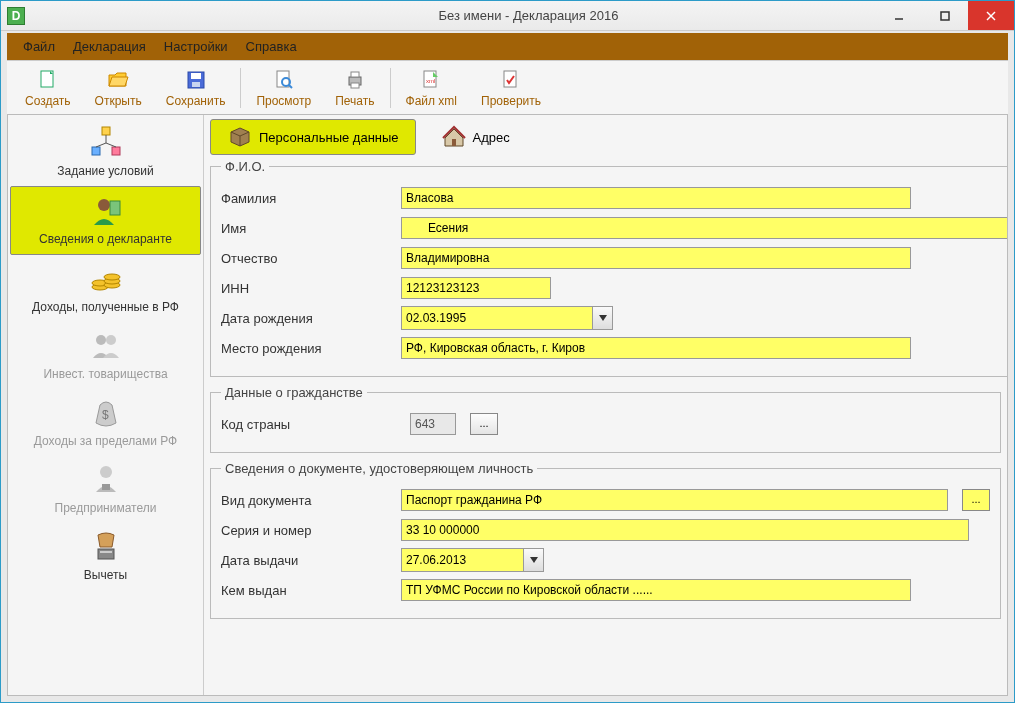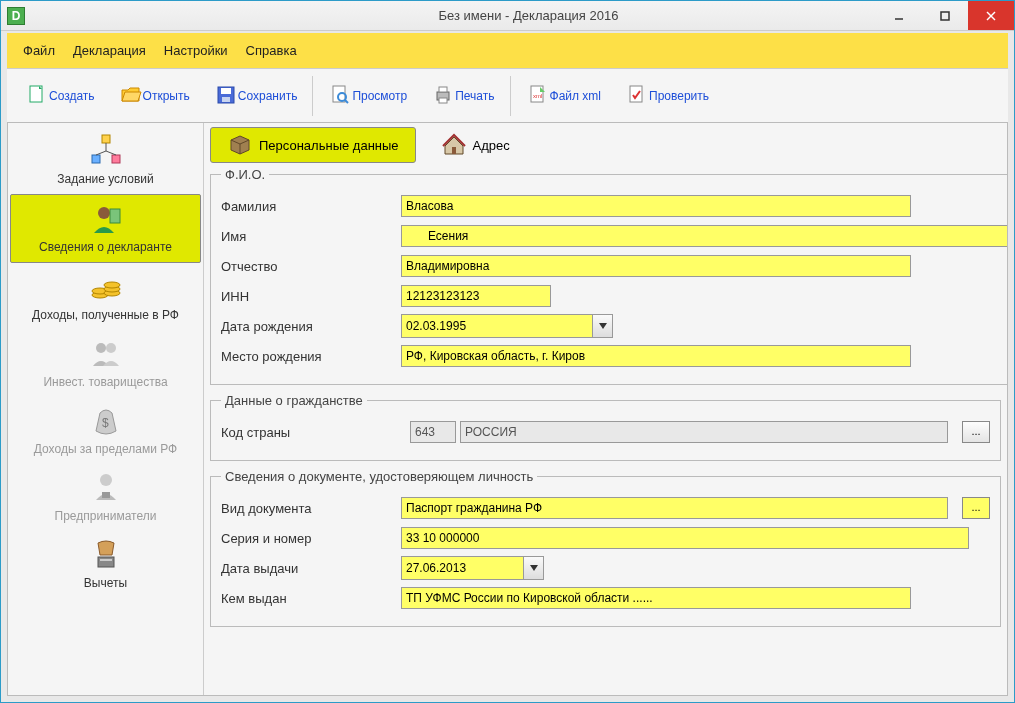--- a/index.html
+++ b/index.html
@@ -62,22 +62,22 @@
     font-size: 14px;
     color: #333;
   }
   .titlebar .win-btn svg { width: 12px; height: 12px; }
   .titlebar .win-btn.minimize { background: transparent; }
   .titlebar .win-btn.maximize { background: transparent; }
   .titlebar .win-btn.close { background: #d9352c; color: #fff; }
   .titlebar .win-btn.close svg { stroke: #fff; }
   
   .menubar {
-    height: 36px;
-    background: #fde047;
+    height: 28px;
+    background: #a16207;
     border-bottom: 1px solid #ccc;
     display: flex;
     align-items: center;
     padding: 0 8px;
     gap: 2px;
     margin: 2px 6px 0 6px;
   }
   .menubar .menu-item {
     padding: 2px 8px;
     color: #222;
@@ -89,28 +89,28 @@
     background: #f5f5f5;
     border-bottom: 1px solid #bbb;
     display: flex;
     align-items: center;
     padding: 2px 6px;
     margin: 0 6px;
     gap: 0;
   }
   .tool-btn {
     display: flex;
-    flex-direction: row;
+    flex-direction: column;
     align-items: center;
     justify-content: center;
     padding: 2px 12px;
     height: 48px;
     cursor: default;
     font-size: 12px;
-    color: #1d4ed8;
+    color: #a16207;
   }
   .tool-sep {
     width: 1px;
     height: 40px;
     background: #ccc;
     margin: 0 3px;
   }
   .tool-btn .ico {
     width: 24px; height: 24px;
     margin-bottom: 2px;
@@ -470,21 +470,20 @@
           </div>
         </div>
       </fieldset>
 
       <fieldset>
         <legend>Данные о гражданстве</legend>
         <div class="row">
           <div class="lab">Код страны</div>
           <div class="field">
             <input class="tx readonly" style="width: 46px; margin-left: 9px;" readonly="" value="643">
-            <input class="tx readonly" style="flex: 1 1 0%;" readonly="" value="РОССИЯ">
             <div style="width:6px"></div>
             <div class="btn-small">...</div>
           </div>
         </div>
       </fieldset>
 
       <fieldset>
         <legend>Сведения о документе, удостоверяющем личность</legend>
         <div class="row">
           <div class="lab">Вид документа</div>

